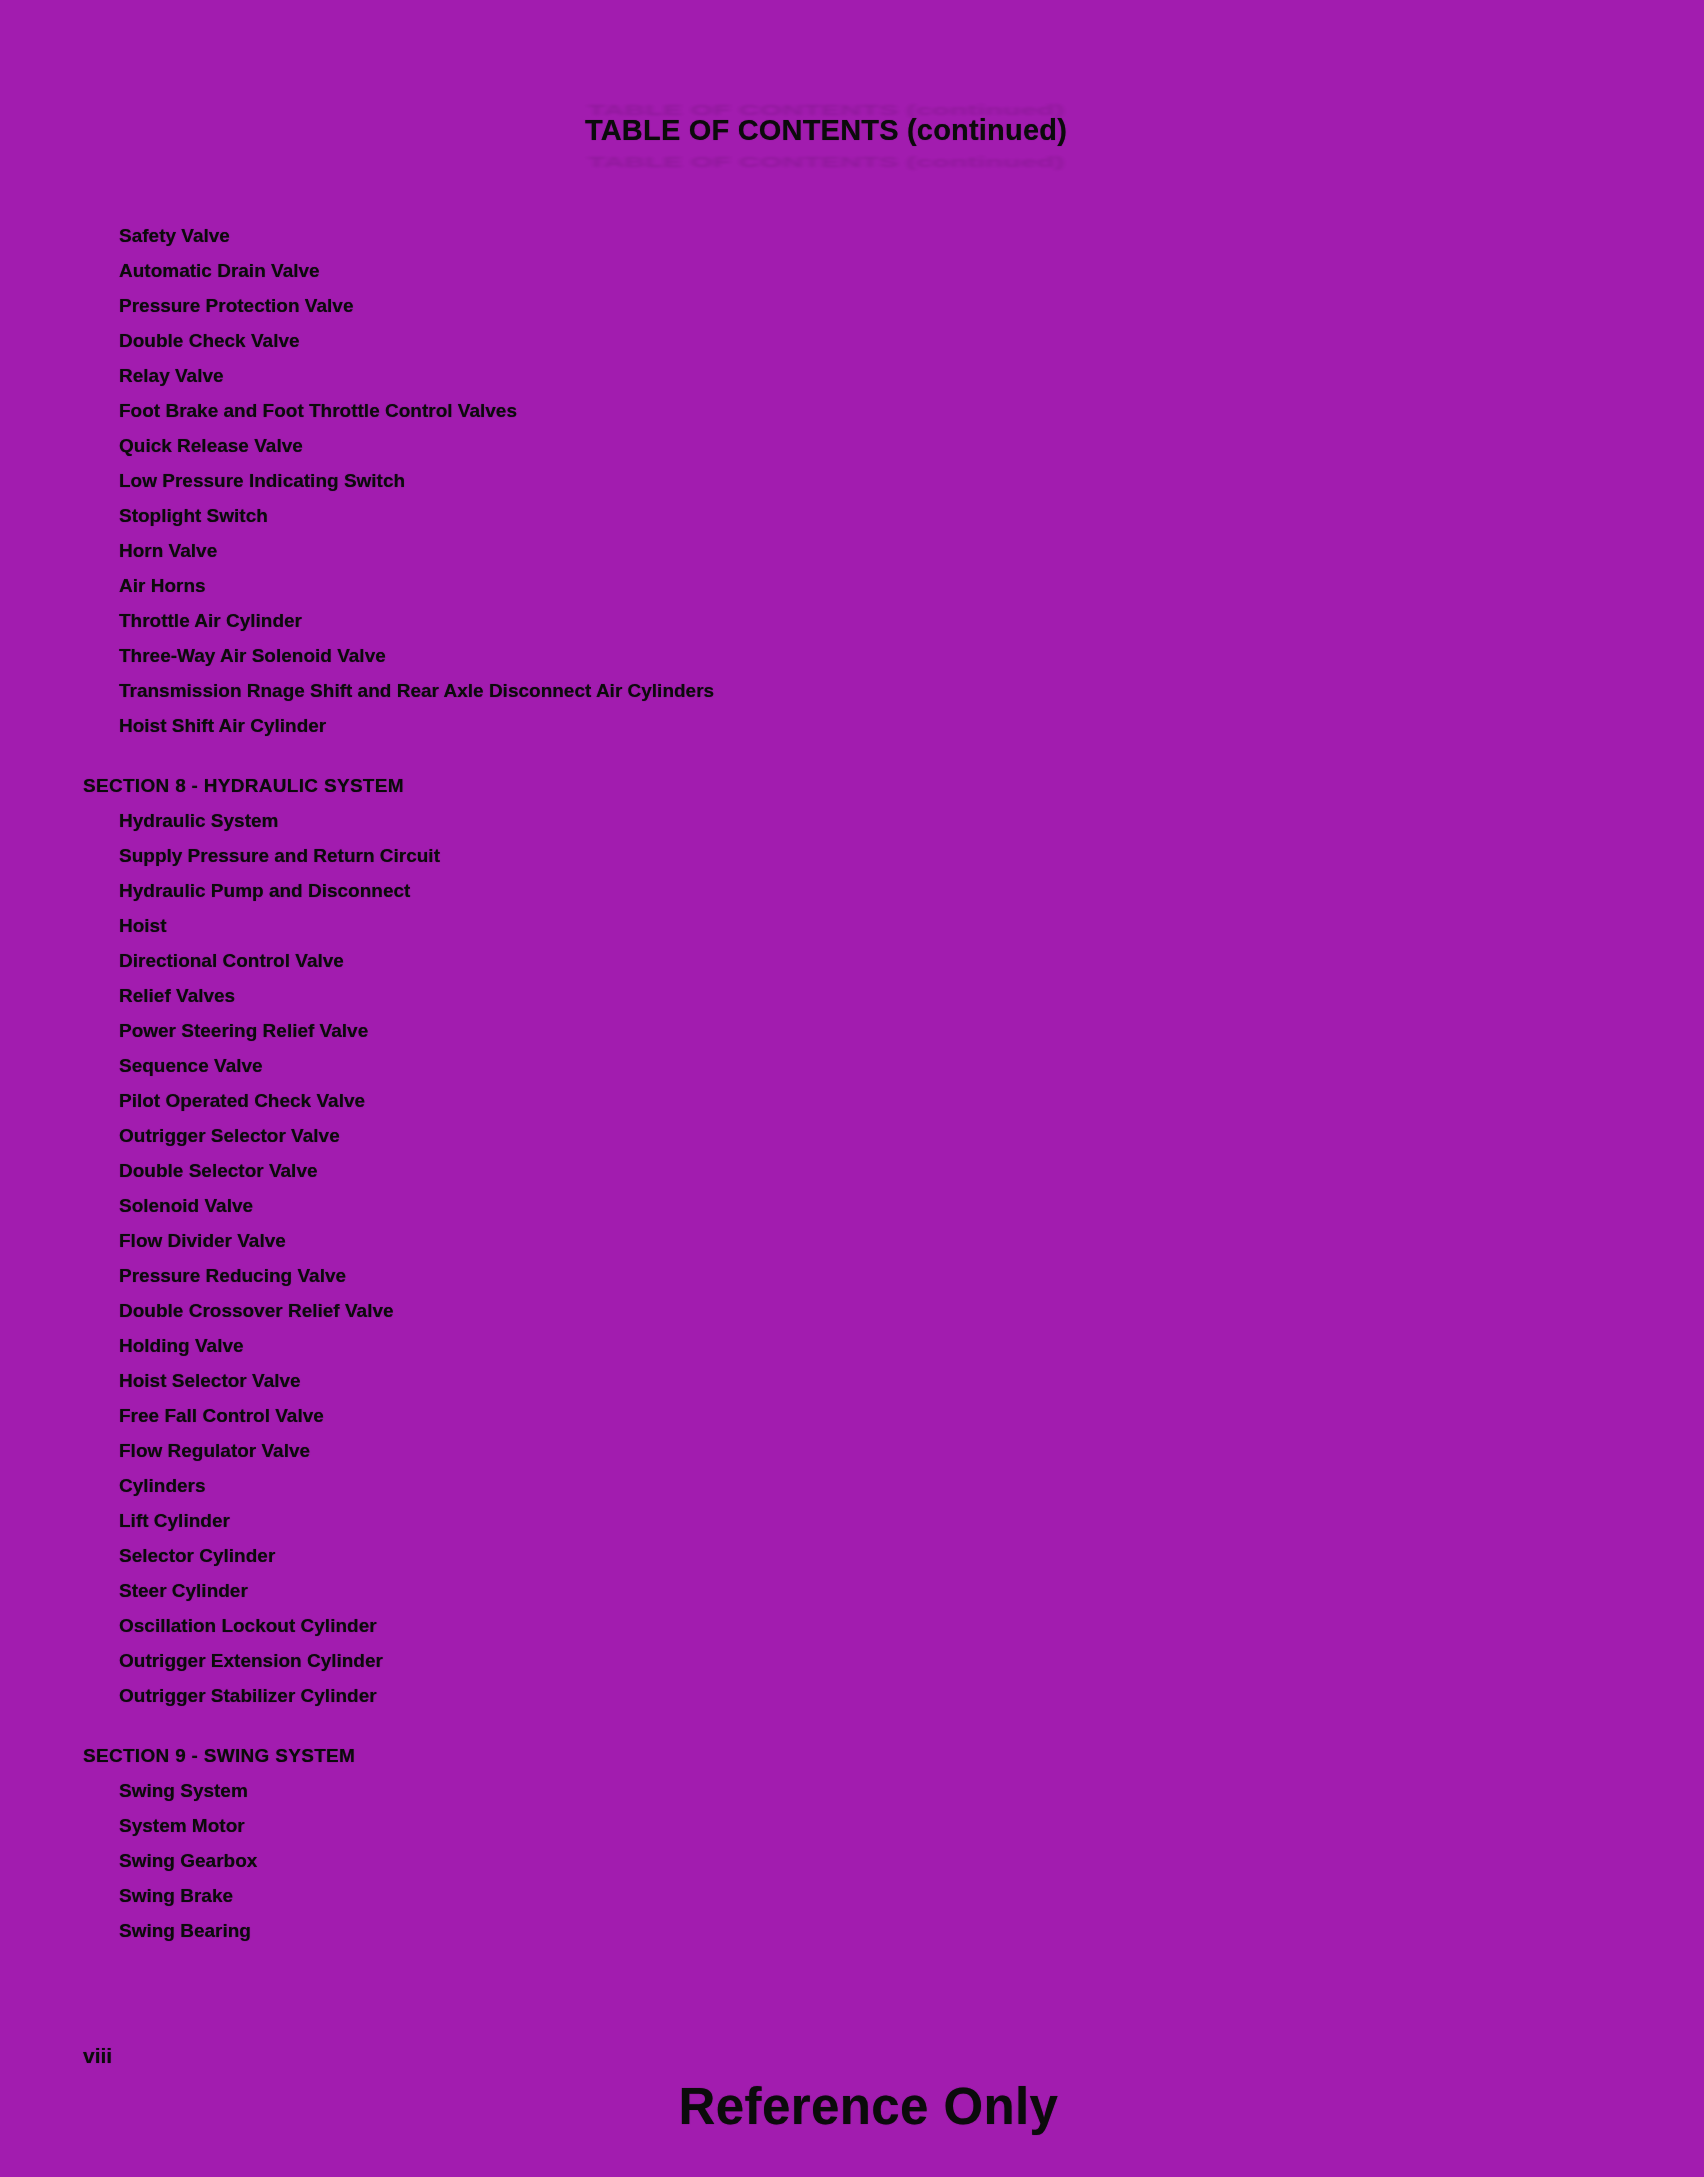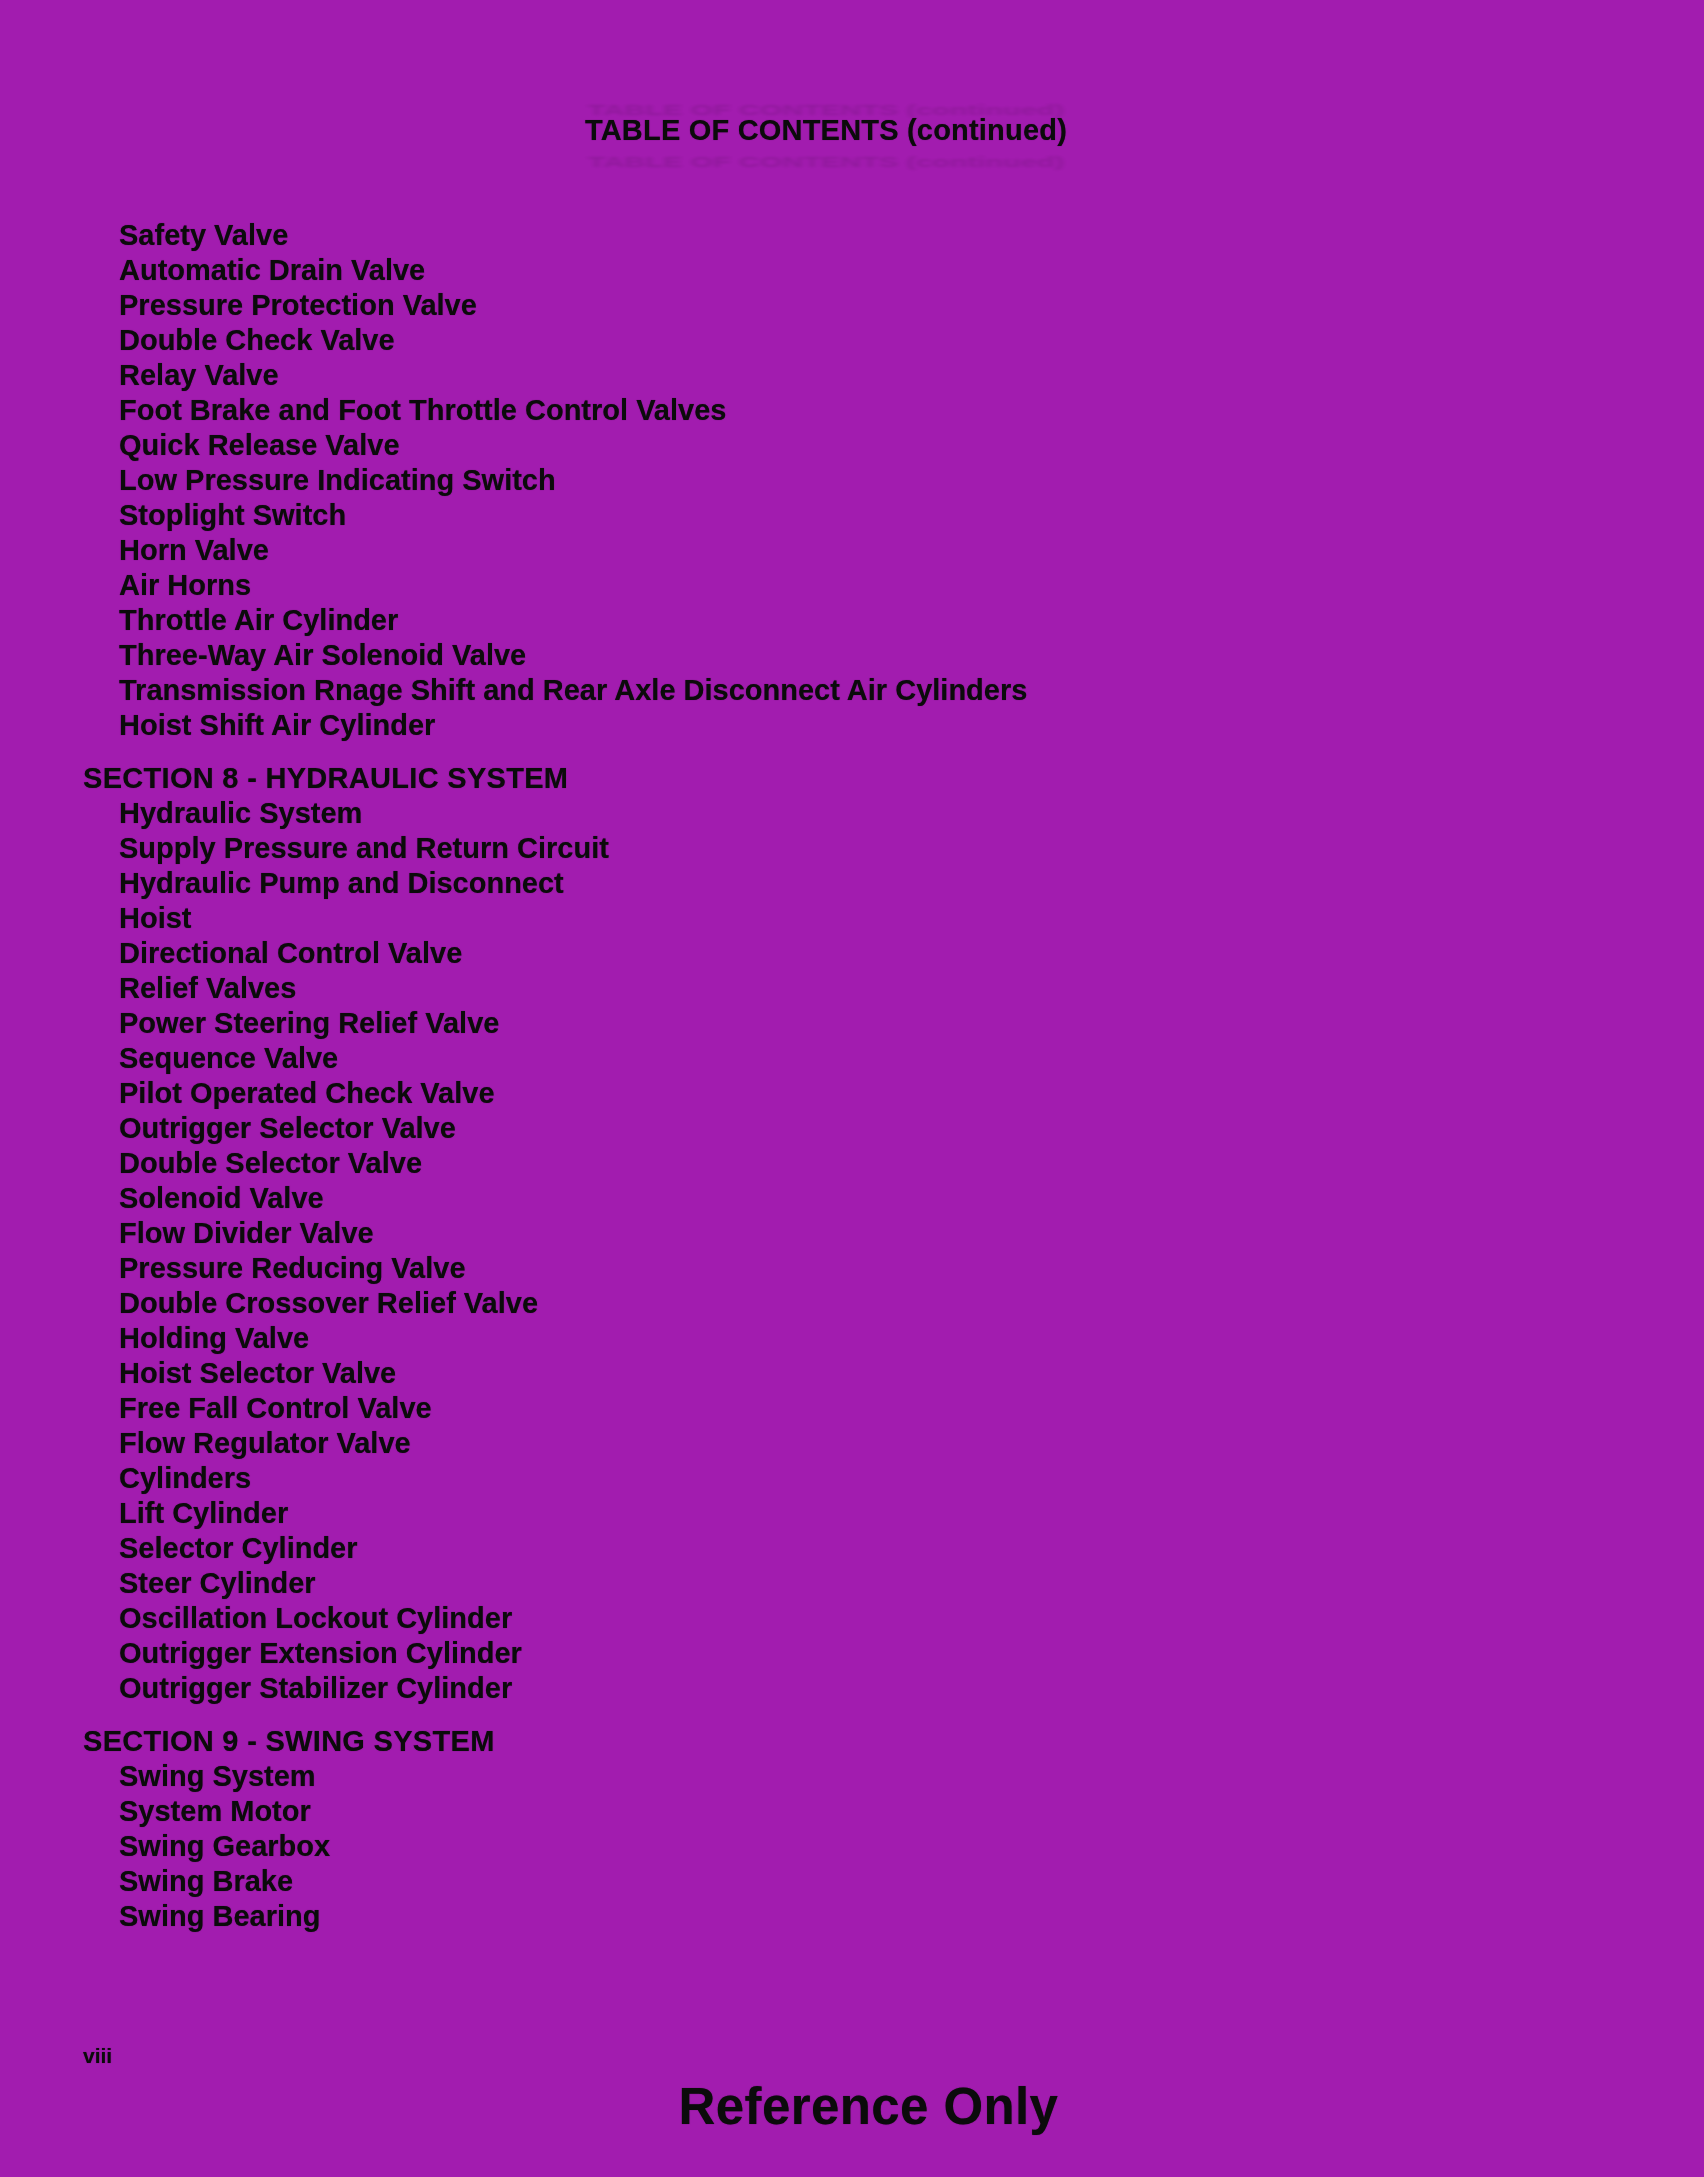--- a/index.html
+++ b/index.html
@@ -53,27 +53,27 @@
   }
   .ghost-top { top: 94px; }
   .ghost-bottom { top: 146px; }
   
   .toc {
     position: absolute;
     left: 83px;
     top: 218px;
   }
   .row {
-    font-size: 29px;
+    font-size: 19px;
     line-height: 35px;
     white-space: nowrap;
     text-shadow: 0 0 1px rgba(0,0,0,0.5);
   }
   .row.item { padding-left: 36px; }
-  .row.heading { margin-top: 18px; letter-spacing: 0.3px; }
+  .row.heading { margin-top: 25px; letter-spacing: 0.3px; }
   
   .page-number {
     position: absolute;
     left: 83px;
     top: 2044px;
     font-size: 21px;
     text-shadow: 0 0 1px rgba(0,0,0,0.5);
   }
   .footer {
     position: absolute;

